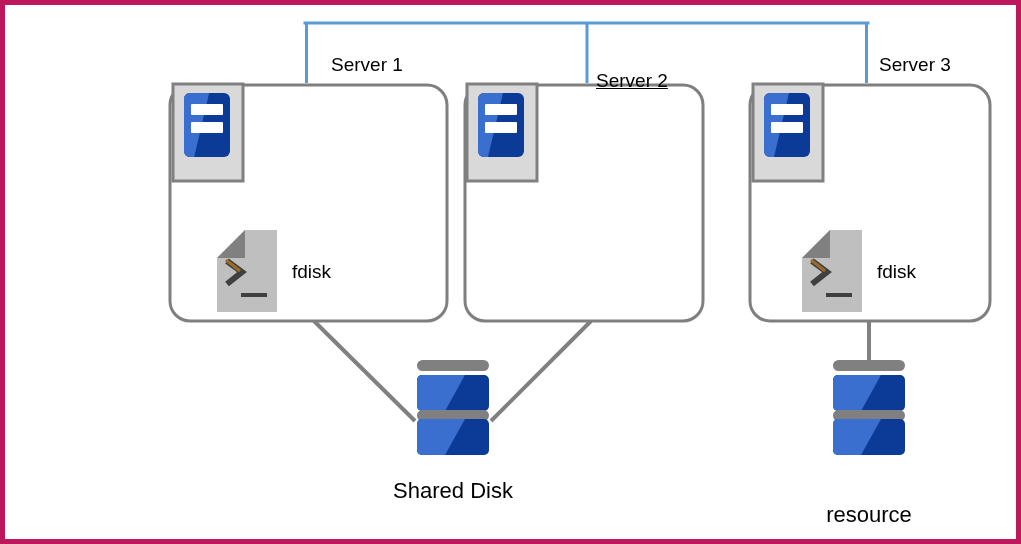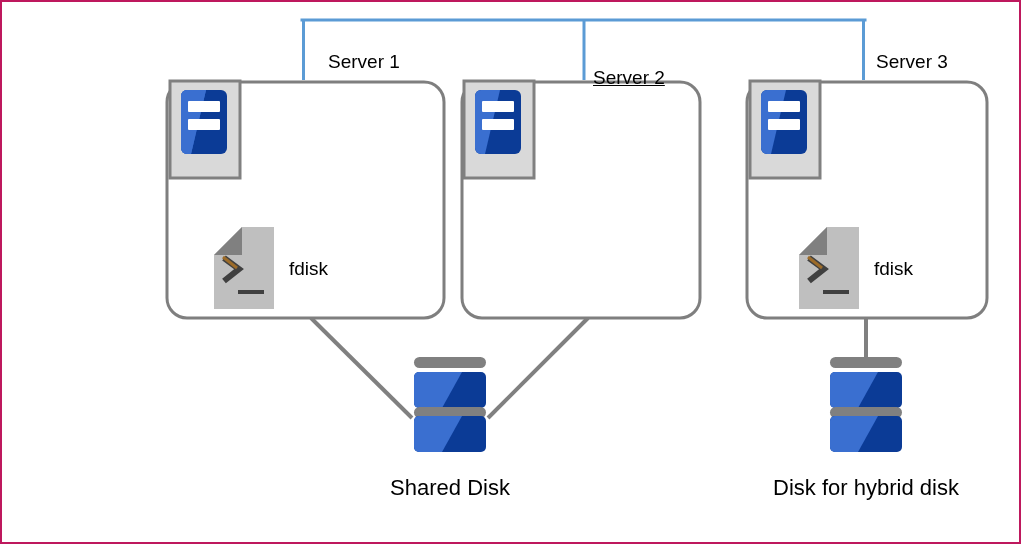--- a/index.html
+++ b/index.html
@@ -9,21 +9,21 @@
   }
   body {
     font-family: "Liberation Sans", sans-serif;
   }
   #canvas {
     position: relative;
     width: 1021px;
     height: 544px;
     background: #ffffff;
     box-sizing: border-box;
-    border: 2px solid #be185d;
+    border: 5px solid #be185d;
     overflow: hidden;
   }
   #svg-layer {
     position: absolute;
     left: 0;
     top: 0;
     width: 1021px;
     height: 544px;
   }
   .txt {
@@ -187,16 +187,16 @@
 
   <div class="txt server-label" style="left:874px; top:48px;">Server 3</div>
 
   <div class="txt fdisk-label" style="left:287px; top:255px;">fdisk</div>
 
   <div class="txt fdisk-label" style="left:872px; top:255px;">fdisk</div>
 
   <div class="txt disk-caption" style="left:318px; top:473px; width:260px;">Shared Disk</div>
 
 
-  <div class="txt disk-caption" style="left:744px; top:473px; width:240px;">Disk for hybrid disk</div>
-
+
+  <div class="txt disk-caption" style="left:744px; top:497px; width:240px;">resource</div>
 
 </div>
 
 </body></html>

